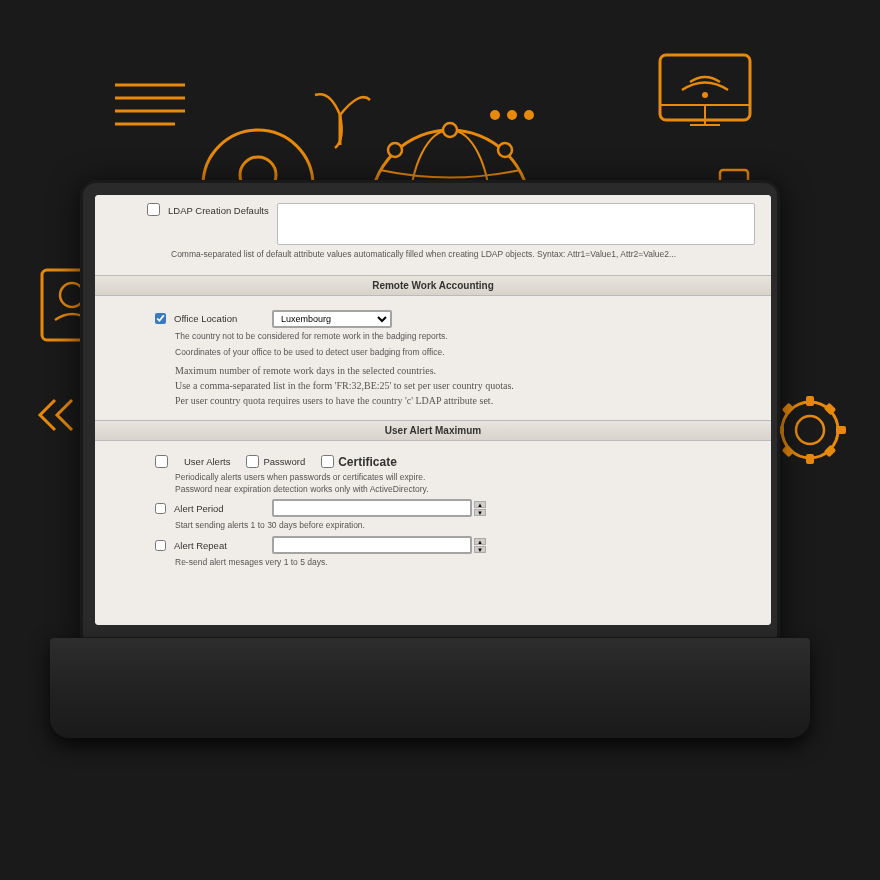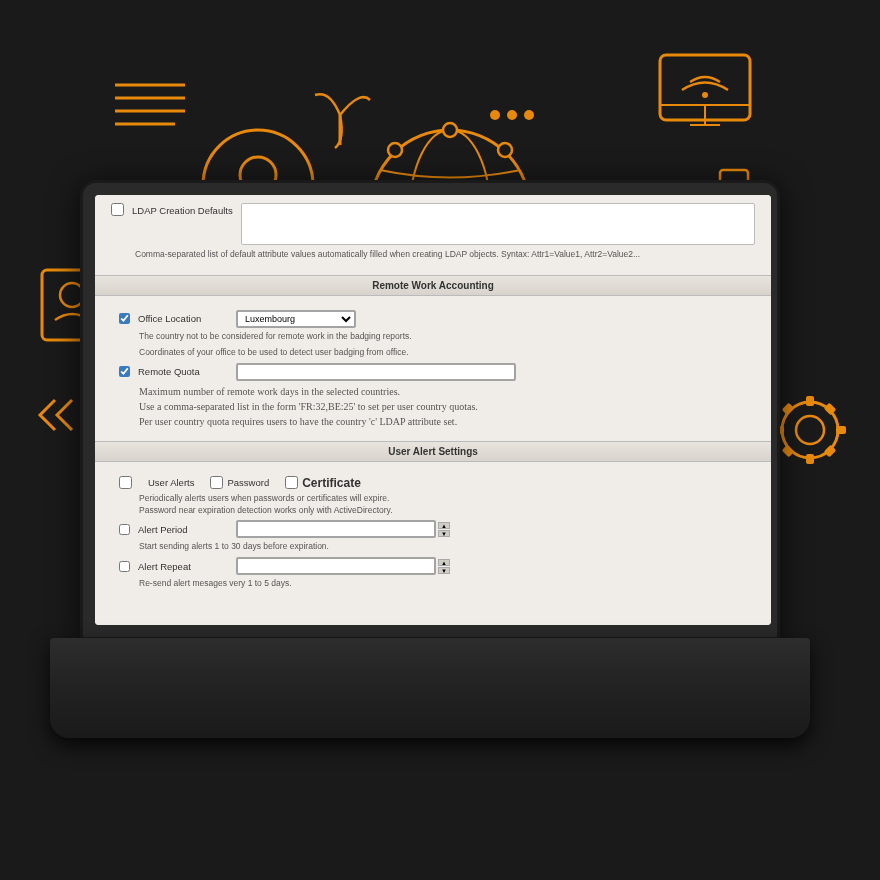--- a/index.html
+++ b/index.html
@@ -69,20 +69,21 @@
       width: 100%;
       height: 100%;
       background: #f0ede8;
       font-size: 10px;
       color: #333;
       overflow: hidden;
     }
 
     .form-section {
       padding: 8px 16px;
+      margin-left: 36px;
     }
 
     
     .ldap-row {
       display: flex;
       align-items: flex-start;
       gap: 8px;
       margin-bottom: 4px;
     }
 
@@ -335,33 +336,28 @@
             <input type="checkbox" class="checkbox-checked" checked="" style="">
             <label>Office Location</label>
             <select>
               <option>Luxembourg</option>
             </select>
           </div>
           <div class="hint-text">The country not to be considered for remote work in the badging reports.</div>
 
           <div class="hint-text">Coordinates of your office to be used to detect user badging from office.</div>
 
-          <div class="form-row">
-            <input type="checkbox" class="checkbox-checked" checked="" style="">
-            <label>Remote Quota</label>
-            <input type="text" style="min-width: 280px;">
-          </div>
           <div class="hint-text-multi">
             <span>Maximum number of remote work days in the selected countries.</span><br>
             <span>Use a comma-separated list in the form 'FR:32,BE:25' to set per user country quotas.</span><br>
             <span>Per user country quota requires users to have the country 'c' LDAP attribute set.</span>
           </div>
         </div>
 
-        <div class="section-header">User Alert Settings</div>
+        <div class="section-header">User Alert Maximum</div>
 
         <div class="form-section">
 
           <div class="user-alert-row">
             <input type="checkbox" style="">
             <span style="font-size:9.5px;">User Alerts</span>
             <div style="display:flex;gap:4px;align-items:center;">
               <input type="checkbox" style="">
               <span style="font-size:9.5px;">Password</span>
             </div>

